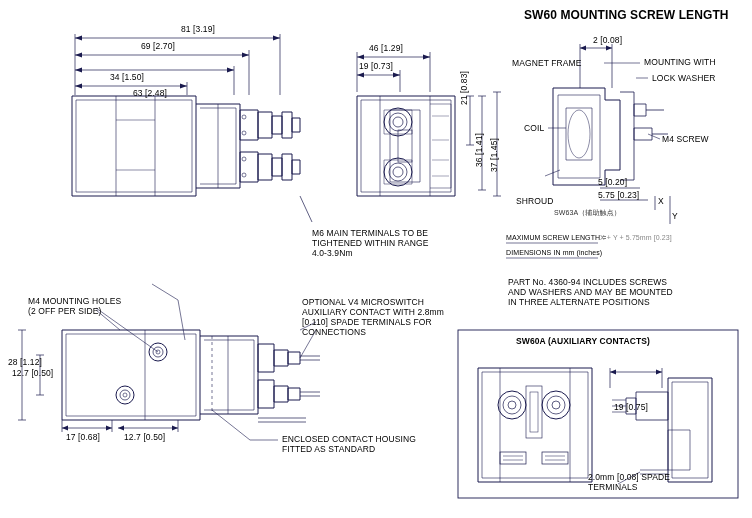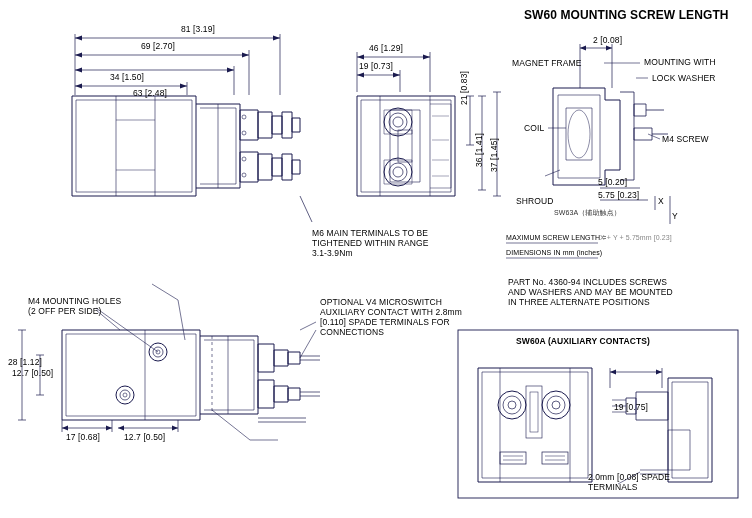--- a/index.html
+++ b/index.html
@@ -286,21 +286,21 @@
   </g>
 </svg>
 
 <div class="lbl" style="left:157px;top:24px;margin-left:24px;">81 [3.19]</div>
 <div class="lbl" style="left:141px;top:41px;">69 [2.70]</div>
 <div class="lbl" style="left:133px;top:56px;margin-top:32px;">63 [2.48]</div>
 <div class="lbl" style="left:110px;top:72px;">34 [1.50]</div>
 
 <div class="lbl" style="left:312px;top:228px;">M6 MAIN TERMINALS TO BE
 TIGHTENED WITHIN RANGE
-3.1-3.9Nm</div>
+4.0-3.9Nm</div>
 
 <div class="lbl" style="left:369px;top:43px;">46 [1.29]</div>
 <div class="lbl" style="left:359px;top:61px;">19 [0.73]</div>
 <div class="lbl" style="left:459px;top:105px;transform:rotate(-90deg);transform-origin:left top;">21 [0.83]</div>
 <div class="lbl" style="left:474px;top:167px;transform:rotate(-90deg);transform-origin:left top;">36 [1.41]</div>
 <div class="lbl" style="left:489px;top:172px;transform:rotate(-90deg);transform-origin:left top;">37 [1.45]</div>
 
 <div class="lbl b" style="left:524px;top:10px;font-size:12px;">SW60 MOUNTING SCREW LENGTH</div>
 <div class="lbl" style="left:593px;top:35px;">2 [0.08]</div>
 <div class="lbl" style="left:512px;top:58px;">MAGNET FRAME</div>
@@ -316,24 +316,26 @@
 <div class="lbl cn" style="left:554px;top:208px;">SW63A（辅助触点）</div>
 <div class="lbl sm" style="left:506px;top:234px;">MAXIMUM SCREW LENGTH =</div>
 <div class="lbl sm" style="left:600px;top:234px;color:#888;">X + Y + 5.75mm [0.23]</div>
 <div class="lbl sm" style="left:506px;top:249px;">DIMENSIONS IN mm (inches)</div>
 <div class="lbl" style="left:508px;top:277px;">PART No. 4360-94 INCLUDES SCREWS
 AND WASHERS AND MAY BE MOUNTED
 IN THREE ALTERNATE POSITIONS</div>
 
 <div class="lbl" style="left:28px;top:296px;">M4 MOUNTING HOLES
 (2 OFF PER SIDE)</div>
-<div class="lbl" style="left:320px;top:297px;">OPTIONAL V4 MICROSWITCH
+<div class="lbl" style="left:302px;top:297px;">OPTIONAL V4 MICROSWITCH
 AUXILIARY CONTACT WITH 2.8mm
 [0.110] SPADE TERMINALS FOR
 CONNECTIONS</div>
+<div class="lbl" style="left:282px;top:434px;">ENCLOSED CONTACT HOUSING
+FITTED AS STANDARD</div>
 <div class="lbl" style="left:8px;top:357px;">28 [1.12]</div>
 <div class="lbl" style="left:12px;top:368px;">12.7 [0.50]</div>
 <div class="lbl" style="left:66px;top:432px;">17 [0.68]</div>
 <div class="lbl" style="left:124px;top:432px;">12.7 [0.50]</div>
 
 <div class="lbl b" style="left:508px;top:336px;padding-left:8px;">SW60A (AUXILIARY CONTACTS)</div>
 <div class="lbl" style="left:614px;top:358px;margin-top:44px;">19 [0.75]</div>
 <div class="lbl" style="left:588px;top:472px;">2.0mm [0.08] SPADE
 TERMINALS</div>
 

